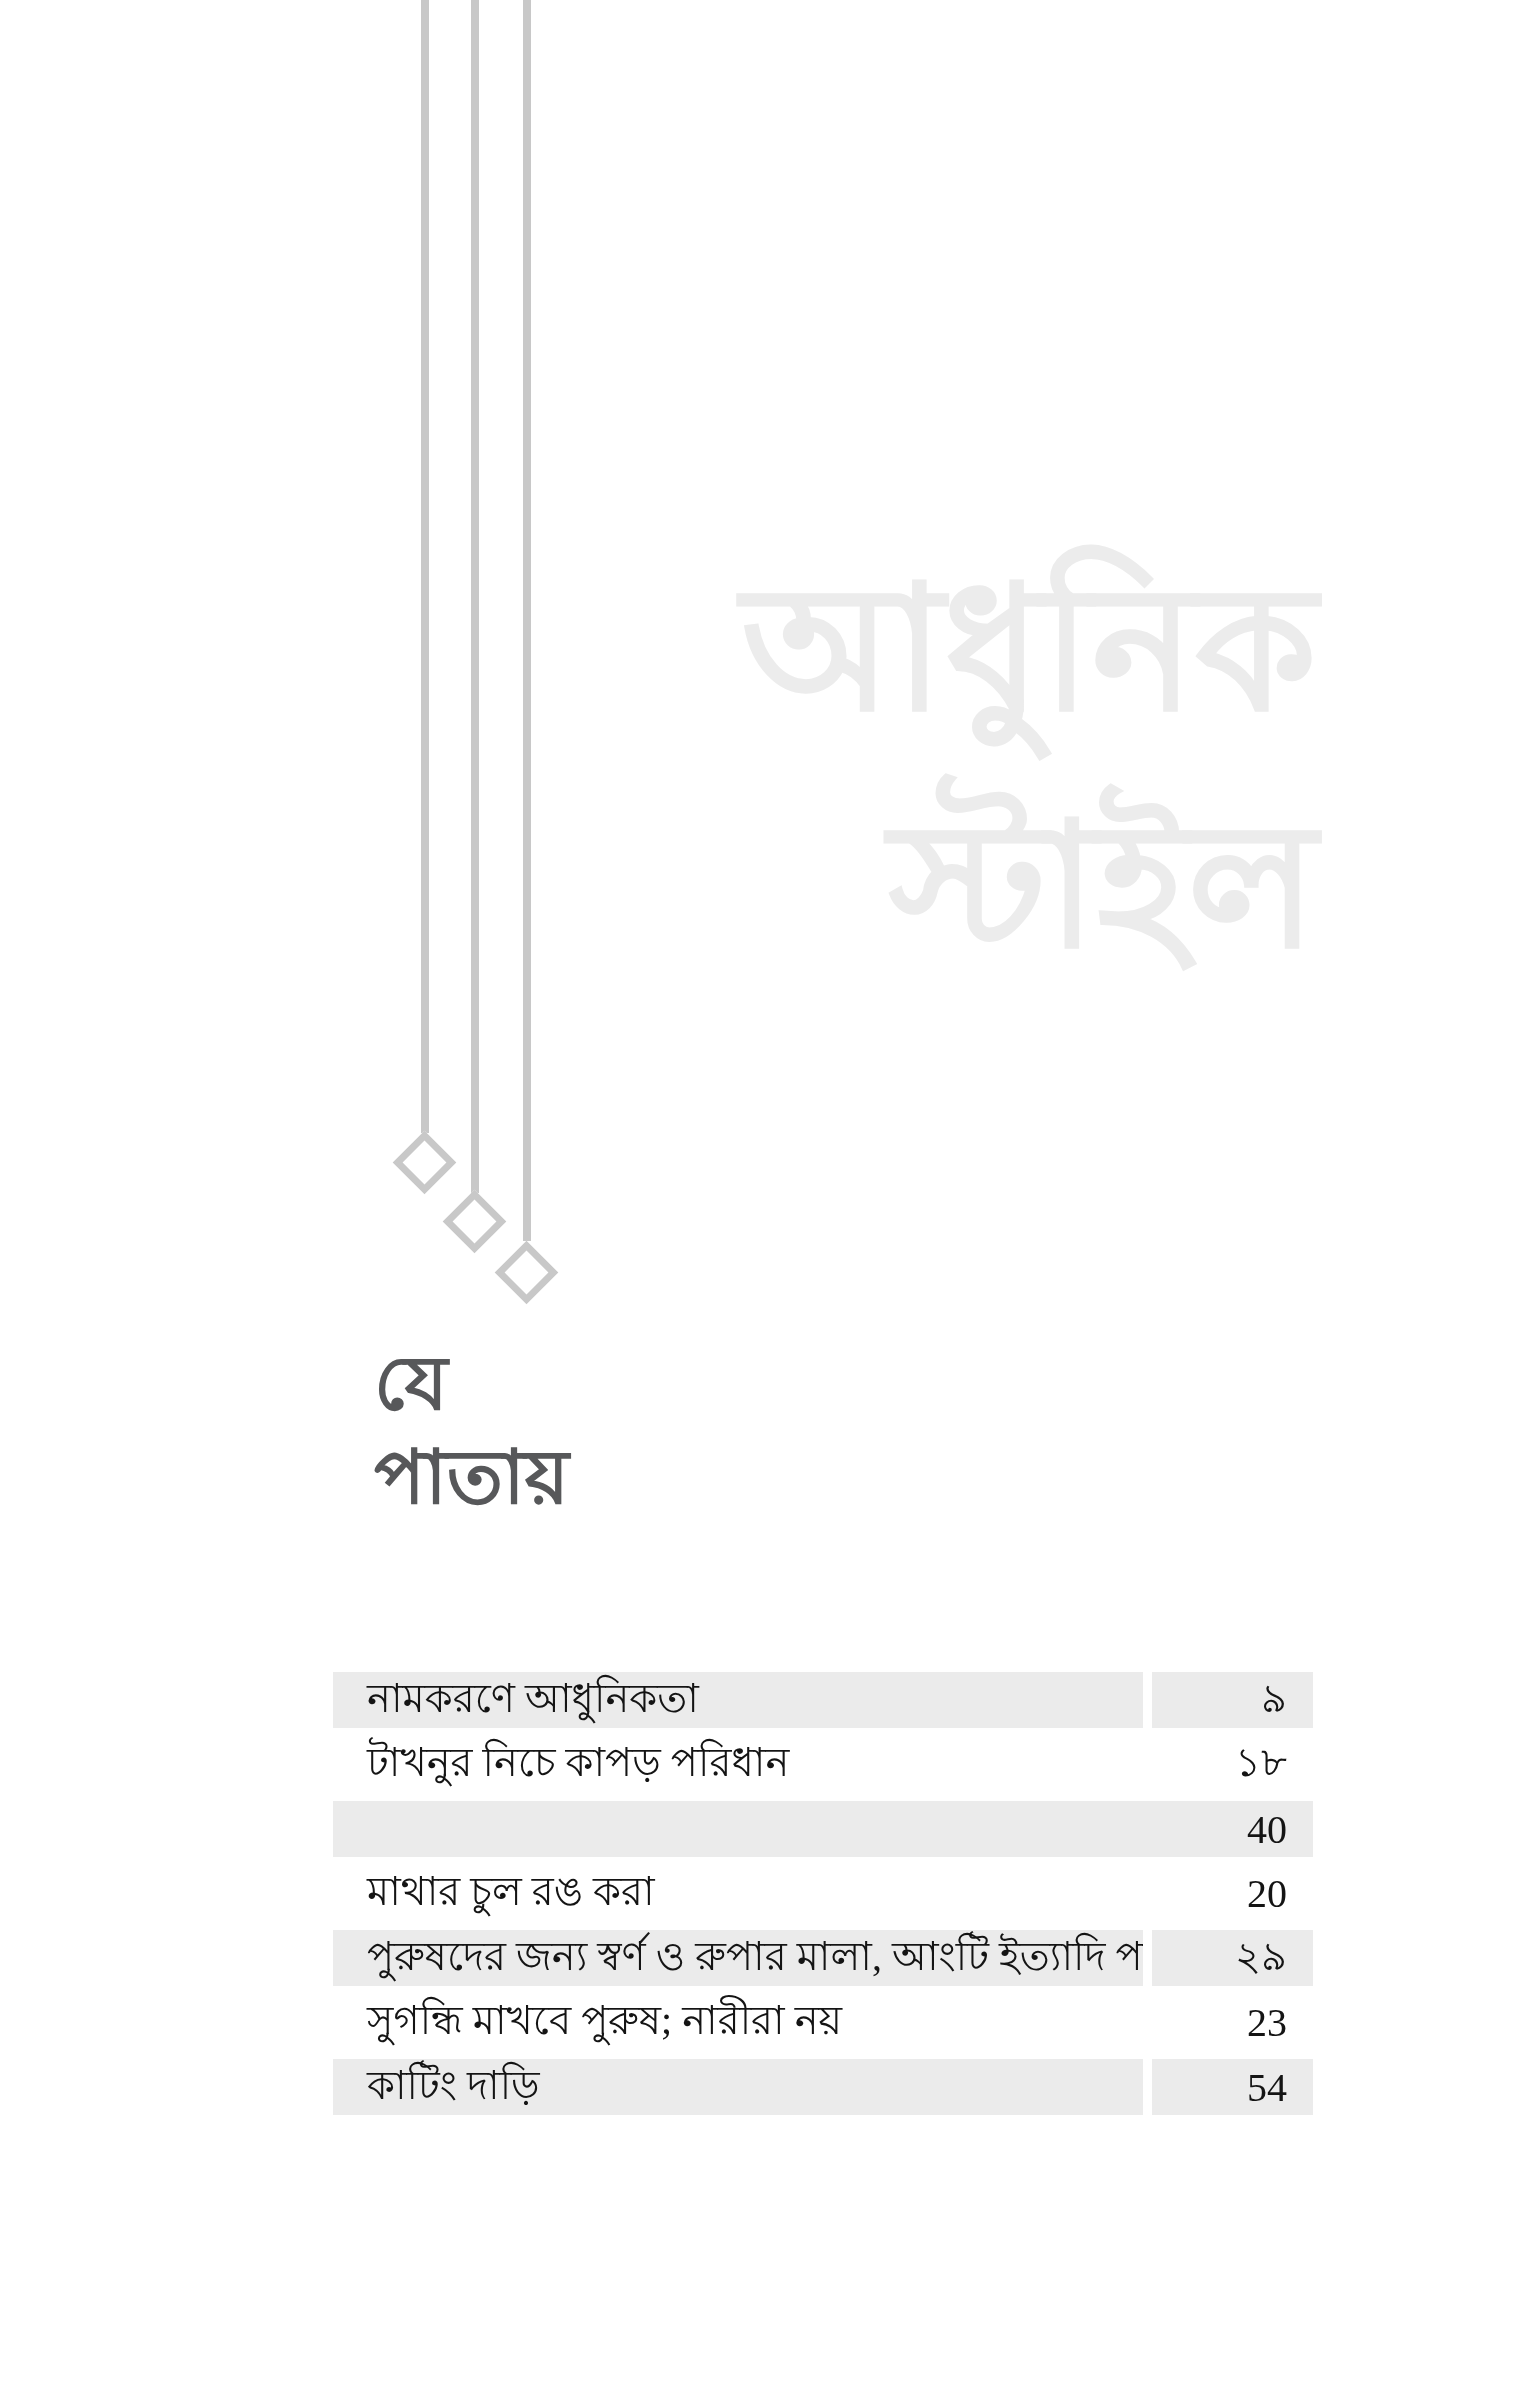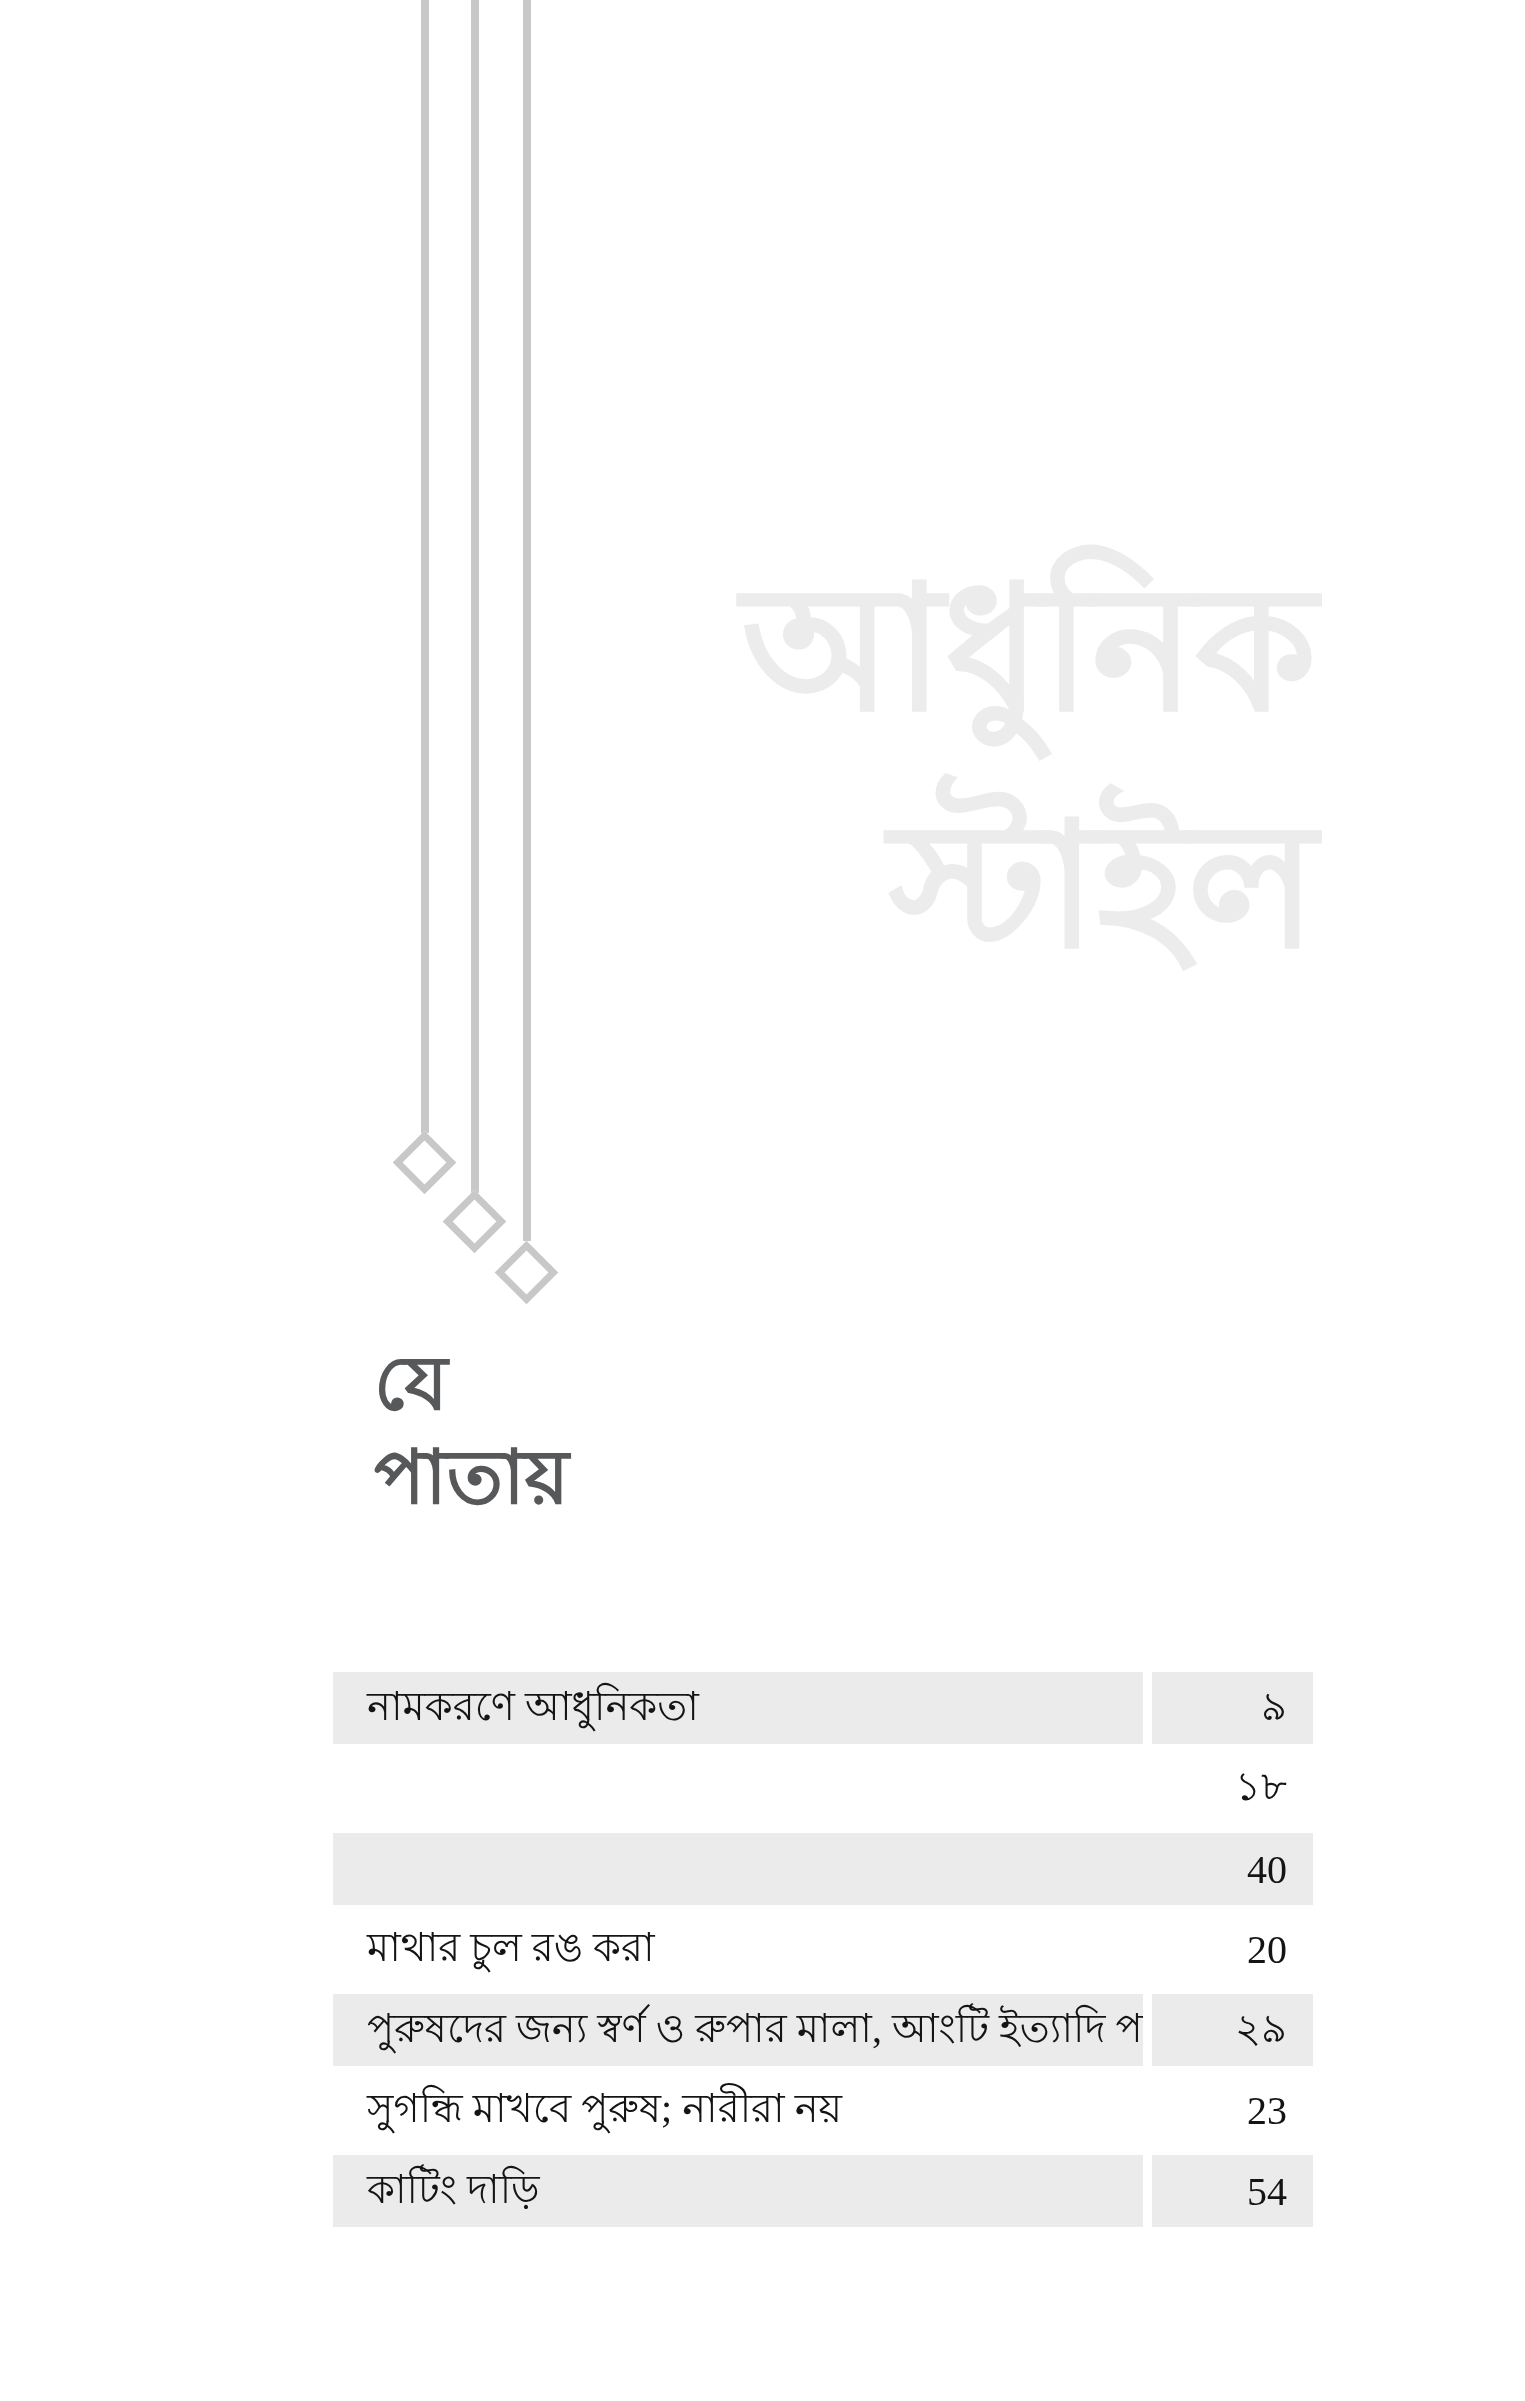--- a/index.html
+++ b/index.html
@@ -71,21 +71,21 @@
   
   .toc {
     position: absolute;
     left: 333px;
     top: 1672px;
     width: 980px;
   }
   .toc-row {
     display: flex;
     gap: 8.5px;
-    height: 72px;
+    height: 56px;
     margin-bottom: 8.5px;
   }
   .toc-title {
     width: 810px;
     box-sizing: border-box;
     display: flex;
     align-items: center;
     padding-left: 34px;
     font-size: 40px;
     white-space: nowrap;
@@ -128,20 +128,21 @@
   </h1>
 
   <div class="toc">
 
     <div class="toc-row highlight">
       <div class="toc-title">নামকরণে আধুনিকতা</div>
       <div class="toc-page">৯</div>
     </div>
 
     <div class="toc-row">
+      <div class="toc-title">টাখনুর নিচে কাপড় পরিধান</div>
       <div class="toc-page">১৮</div>
     </div>
 
     <div class="toc-row highlight">
       <div class="toc-page">40</div>
     </div>
 
     <div class="toc-row">
       <div class="toc-title">মাথার চুল রঙ করা</div>
       <div class="toc-page">20</div>

